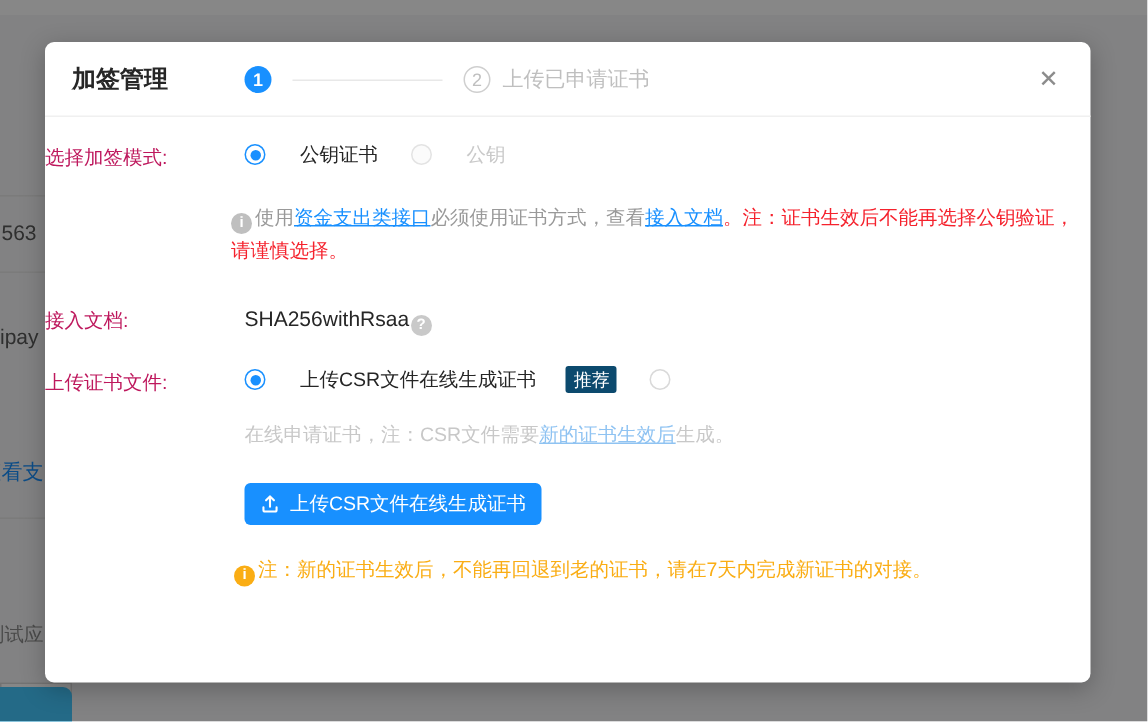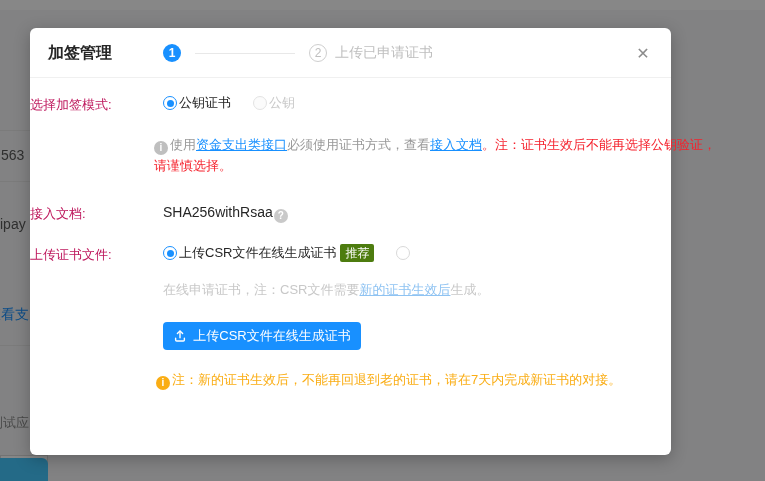--- a/index.html
+++ b/index.html
@@ -15,21 +15,21 @@
   .bg-line { position:absolute; left:0; width:30px; height:0; border-top:1px solid #e8e8e8; }
   .bg-text { position:absolute; color:#595959; font-size:14px; white-space:nowrap; }
   .bg-link { position:absolute; color:#1890ff; font-size:14px; white-space:nowrap; }
   .bg-small { position:absolute; color:#8c8c8c; font-size:13px; white-space:nowrap; }
   .bg-card-edge { position:absolute; left:0; top:455px; width:48px; height:26px; border:1px solid #d9d9d9; background:#ffffff; }
   .bg-blue-btn { position:absolute; left:-12px; top:458px; width:60px; height:34px; background:#45c8ff; border-radius:6px; }
   
   .overlay { position:absolute; inset:0; background:rgba(0,0,0,0.47); }
   
   .modal {
-    position:absolute; left:30px; top:28px; width:641px; height:427px;
+    position:absolute; left:30px; top:28px; width:697px; height:427px;
     background:#ffffff; border-radius:6px;
     box-shadow:0 4px 16px rgba(0,0,0,0.25);
   }
   .modal-header { position:relative; height:50px; border-bottom:1px solid #f0f0f0; }
   .modal-title { position:absolute; left:18px; top:0; height:50px; display:flex; align-items:center;
     font-size:16px; font-weight:bold; color:#262626; }
   .steps { position:absolute; left:133px; top:0; height:50px; display:flex; align-items:center; }
   .step-circle { width:18px; height:18px; border-radius:50%; display:flex; align-items:center; justify-content:center;
     font-size:12px; flex:0 0 auto; }
   .step-circle.active { background:#1890ff; color:#fff; font-weight:bold; }
@@ -42,32 +42,32 @@
     color:#8c8c8c; font-size:16px; cursor:pointer; }
   
   .field-label { position:absolute; left:0; font-size:13px; color:#be185d; }
   .field-content { position:absolute; left:133px; font-size:13px; color:#262626; }
   .radio-group { display:flex; align-items:center; }
   .radio { width:14px; height:14px; border-radius:50%; background:#fff; display:inline-flex; align-items:center; justify-content:center; flex:0 0 auto; }
   .radio.on { border:1px solid #1890ff; }
   .radio.on .dot { width:7px; height:7px; border-radius:50%; background:#1890ff; }
   .radio.off { border:1px solid #d9d9d9; }
   .radio.disabled { border:1px solid #e3e3e3; background:#fbfbfb; }
-  .radio-label { margin-left:2px; font-size:13px; color:#262626; }
+  .radio-label { margin-left:23px; font-size:13px; color:#262626; }
   .radio-label.disabled { color:#c9c9c9; }
   .note-block { position:absolute; left:124px; top:106px; width:572px; font-size:13px; line-height:21px; color:#999999; }
   .icon-circle { display:inline-flex; width:14px; height:14px; border-radius:50%; background:#bfbfbf; color:#fff;
     font-size:10px; font-weight:bold; align-items:center; justify-content:center; vertical-align:-2px; margin-right:2px; font-style:normal; }
   .icon-circle.orange { background:#faad14; }
   a.link { color:#1890ff; text-decoration:underline; cursor:pointer; }
   .red-text { color:#f5222d; }
   .help-icon { display:inline-flex; width:14px; height:14px; border-radius:50%; background:#c9c9c9; color:#fff;
     font-size:10px; font-weight:bold; align-items:center; justify-content:center; vertical-align:-2px; margin-left:1px; }
-  .badge { display:inline-block; background:#4d7c0f; color:#fff; font-size:12px; line-height:18px; padding:0 5px;
-    border-radius:2px; margin-left:4px; }
+  .badge { display:inline-block; background:#0c4a6e; color:#fff; font-size:12px; line-height:18px; padding:0 5px;
+    border-radius:2px; margin-left:20px; }
   .hint-line { position:absolute; left:133px; top:253px; font-size:13px; color:#c8c8c8; }
   .hint-line a.link { color:#8fc3f2; }
   .upload-btn { position:absolute; left:133px; top:294px; width:198px; height:28px; background:#1890ff; color:#fff;
     border:none; border-radius:4px; font-size:13px; display:flex; align-items:center; justify-content:center; gap:6px;
     cursor:pointer; font-family:inherit; }
   .warning-line { position:absolute; left:126px; top:343px; font-size:13px; color:#faad14; }
 </style>
 </head>
 <body>
 

